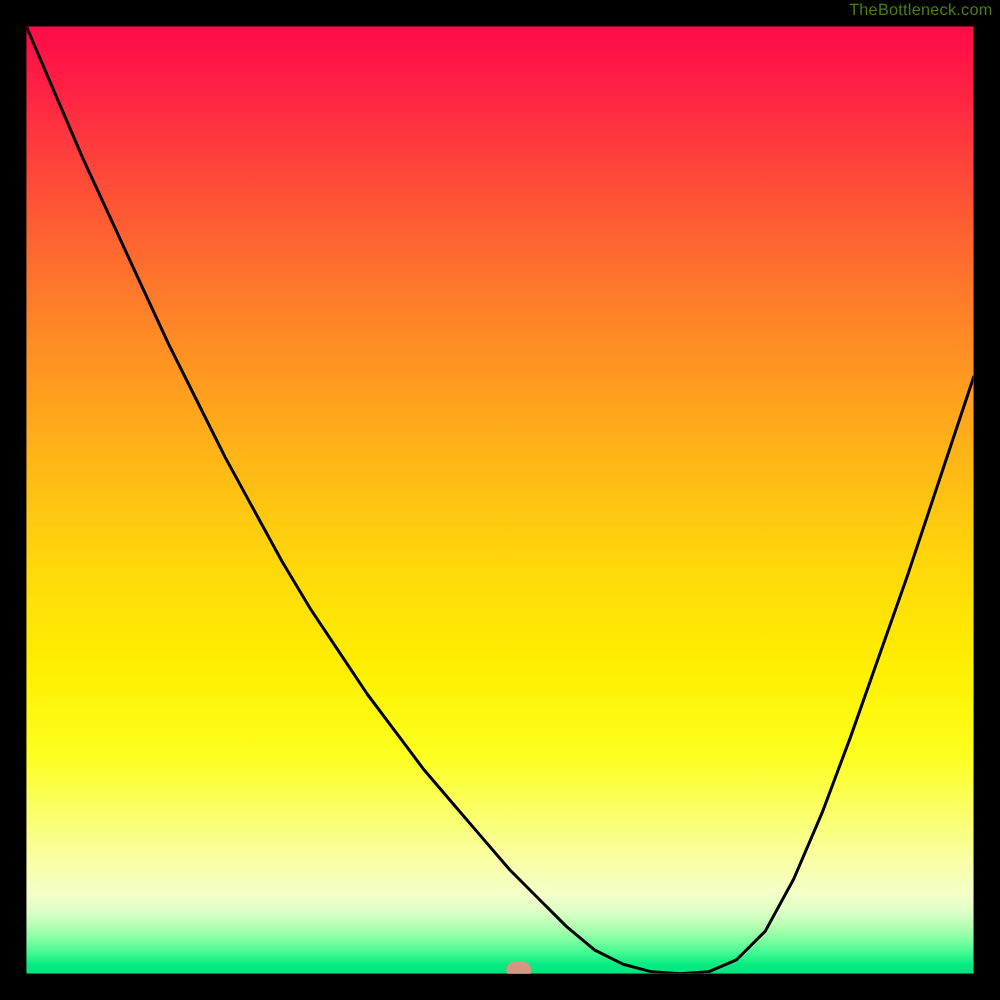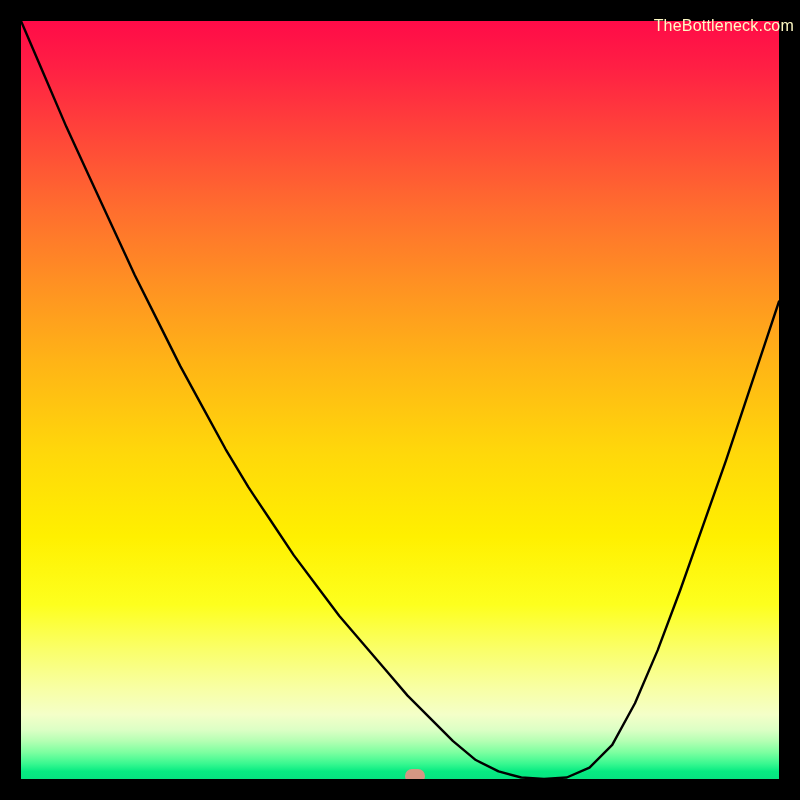--- a/index.html
+++ b/index.html
@@ -65,26 +65,26 @@
     position: absolute;
     width: 20px;
     height: 14px;
     border-radius: 7px;
     background: #e78f83;
     opacity: 0.92;
     transform: translate(-50%, -50%);
   }
   .watermark {
     position: absolute;
-    top: 17px;
+    top: 0;
     right: 6px;
     font-family: Arial, Helvetica, sans-serif;
-    font-size: 16px;
+    font-size: 13px;
     font-weight: 500;
-    color: #fef9c3;
+    color: #4d7c0f;
     letter-spacing: 0.2px;
   }
 </style>
 </head>
 <body>
 
 <div class="frame">
   <div class="plot">
     <div class="gradient"></div>
     <svg class="curve-svg" viewBox="0 0 758 758" preserveAspectRatio="none">

